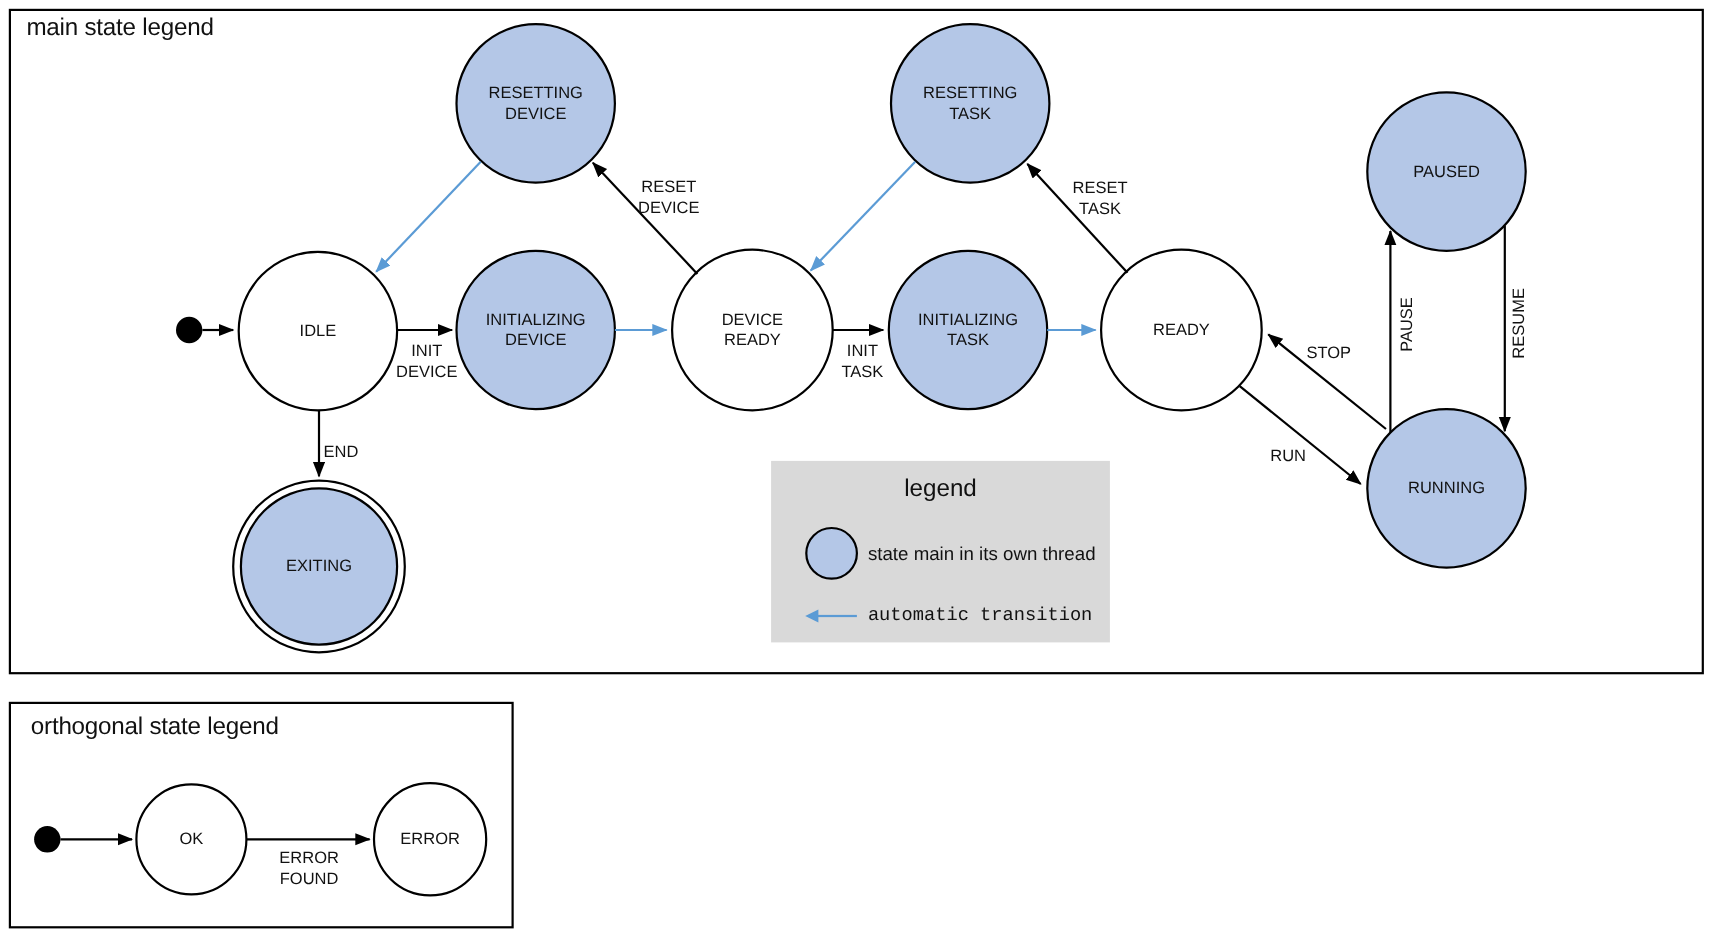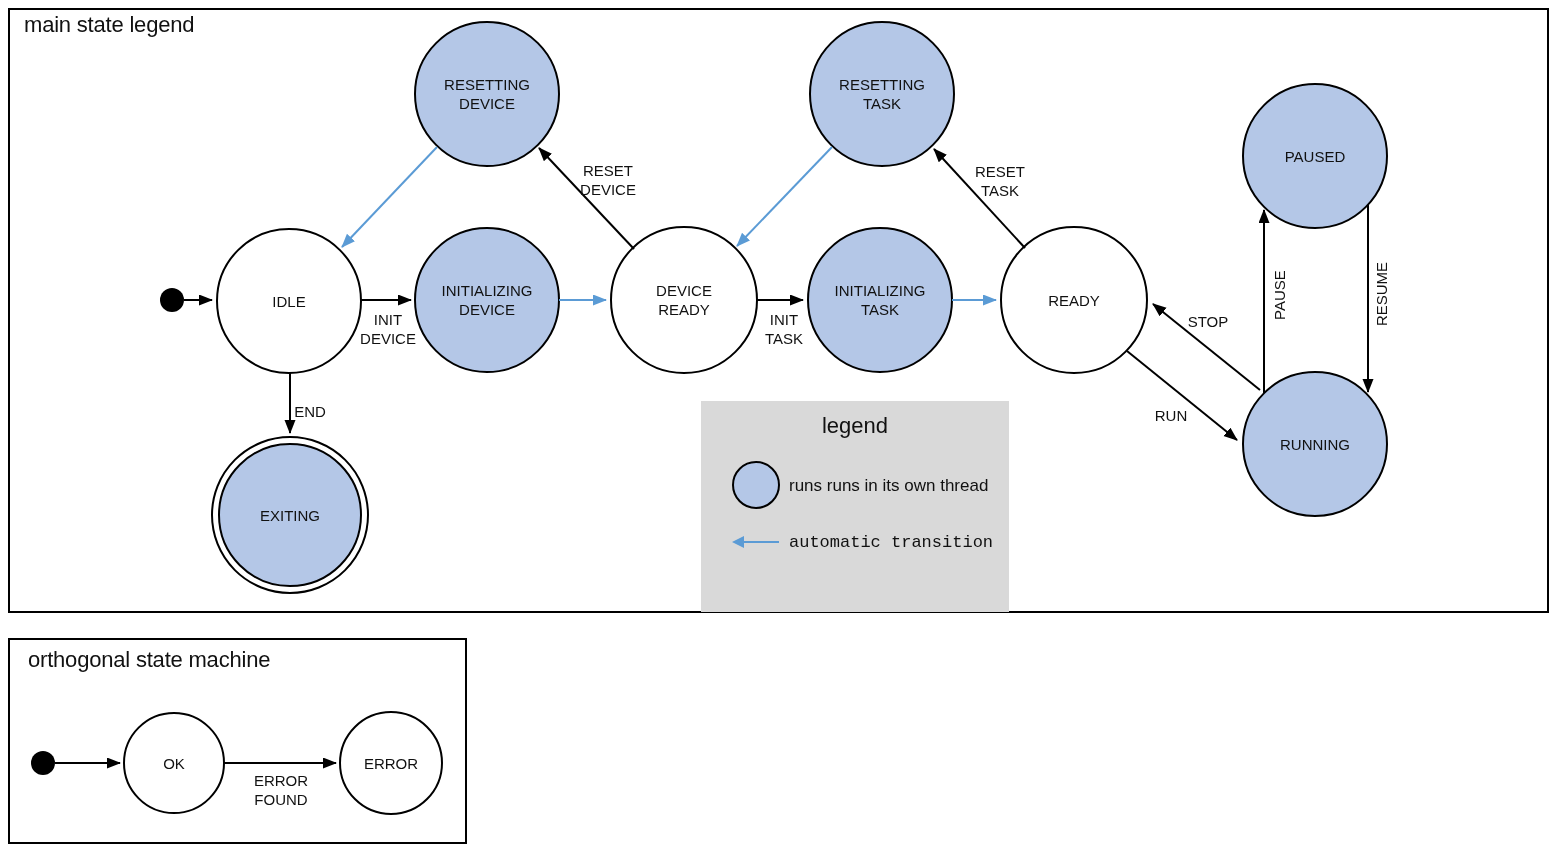--- a/index.html
+++ b/index.html
@@ -8,21 +8,21 @@
     --legend-bg:#d9d9d9;
     --ink:#111111;
   }
   html,body{margin:0;padding:0;background:#ffffff;}
   body{font-family:"Liberation Sans", sans-serif; color:var(--ink);}
   #canvas{position:relative;width:1555px;height:852px;background:#ffffff;overflow:hidden;}
   #diagram-svg{position:absolute;left:0;top:0;}
   .machine-title{position:absolute;font-size:22px;font-weight:400;color:var(--ink);letter-spacing:-0.2px;white-space:nowrap;}
   #main-title{left:24px;top:12px;}
   #ortho-title{left:28px;top:647px;}
-  .legend{position:absolute;left:701px;top:401px;width:308px;height:211px;background:var(--legend-bg);}
+  .legend{position:absolute;left:701px;top:419px;width:308px;height:165px;background:var(--legend-bg);}
   .legend-title{position:absolute;left:0;top:12px;width:100%;text-align:center;font-size:22px;color:var(--ink);}
   .legend-circle{position:absolute;left:31px;top:60px;width:44px;height:44px;border:2px solid #000;border-radius:50%;background:var(--blue-fill);box-sizing:content-box;}
   .legend-label{position:absolute;font-size:17px;color:var(--ink);white-space:nowrap;}
   #legend-label-thread{left:88px;top:75px;}
   #legend-label-auto{left:88px;top:557px;top:132px;font-family:Liberation Mono, monospace;}
   .legend-arrow{position:absolute;left:31px;top:135px;width:47px;height:12px;}
   .legend-arrow .shaft{position:absolute;left:5px;top:5px;width:42px;height:2px;background:var(--blue-arrow);}
   .legend-arrow .head{position:absolute;left:0;top:0;width:0;height:0;border-top:6px solid transparent;border-bottom:6px solid transparent;border-right:12px solid var(--blue-arrow);}
 </style>
 </head>
@@ -100,25 +100,25 @@
       <text x="391" y="763" text-anchor="middle" dominant-baseline="central" font-size="15" font-family="Liberation Sans, sans-serif" fill="#111111">ERROR</text>
       <line x1="55" y1="763" x2="120" y2="763" stroke="#000000" stroke-width="2" marker-end="url(#ah-black)"></line>
       <line x1="224" y1="763" x2="336" y2="763" stroke="#000000" stroke-width="2" marker-end="url(#ah-black)"></line>
       <text x="281" y="780" text-anchor="middle" dominant-baseline="central" font-size="15" font-family="Liberation Sans, sans-serif" fill="#111111">ERROR</text>
       <text x="281" y="799" text-anchor="middle" dominant-baseline="central" font-size="15" font-family="Liberation Sans, sans-serif" fill="#111111">FOUND</text>
       <circle cx="43" cy="763" r="12" fill="#000000"></circle>
     </svg>
 
   <div id="main-title" class="machine-title">main state legend</div>
 
-  <div id="ortho-title" class="machine-title">orthogonal state machine</div>
+  <div id="ortho-title" class="machine-title">orthogonal state legend</div>
 
   <div class="legend">
     <div class="legend-title">legend</div>
     <span class="legend-circle"></span>
-    <span class="legend-label" id="legend-label-thread">runs runs in its own thread</span>
+    <span class="legend-label" id="legend-label-thread">state main in its own thread</span>
     <span class="legend-arrow">
       <span class="head"></span>
         <span class="shaft"></span>
     </span>
     <span class="legend-label" id="legend-label-auto">automatic transition</span>
   </div>
 </div>
 
 </body></html>

